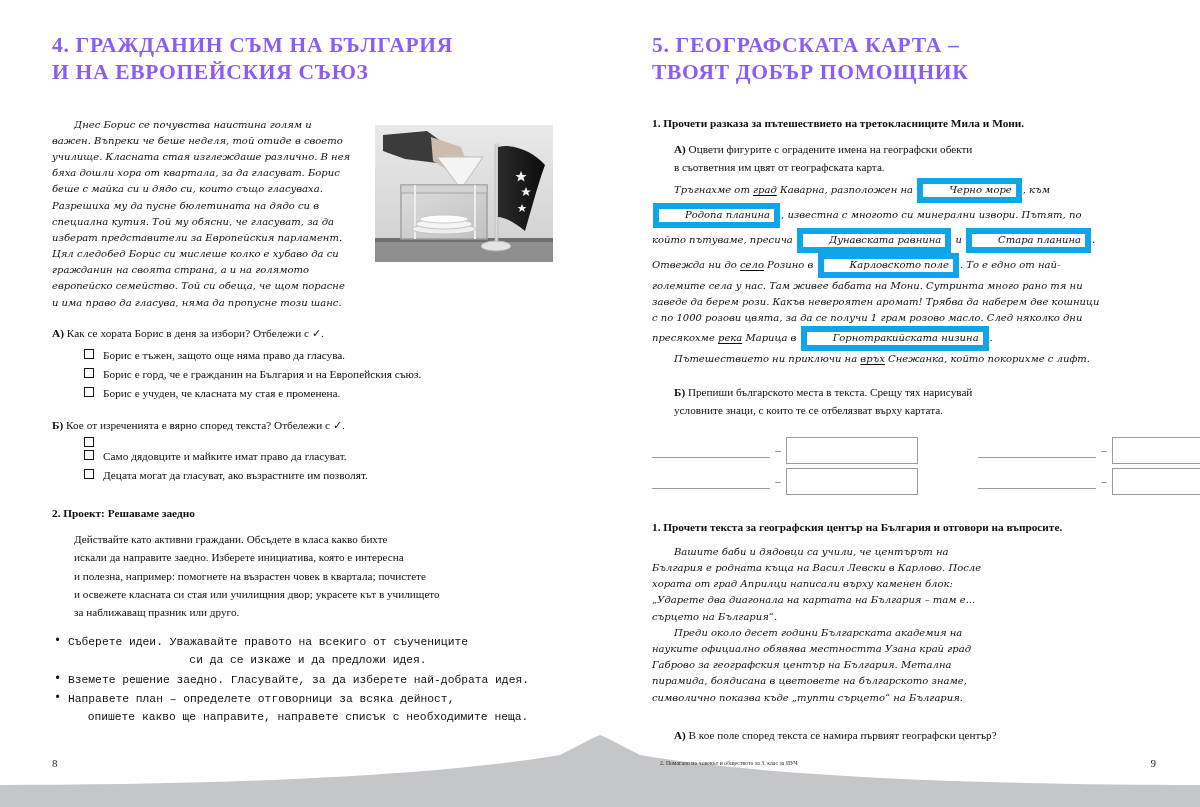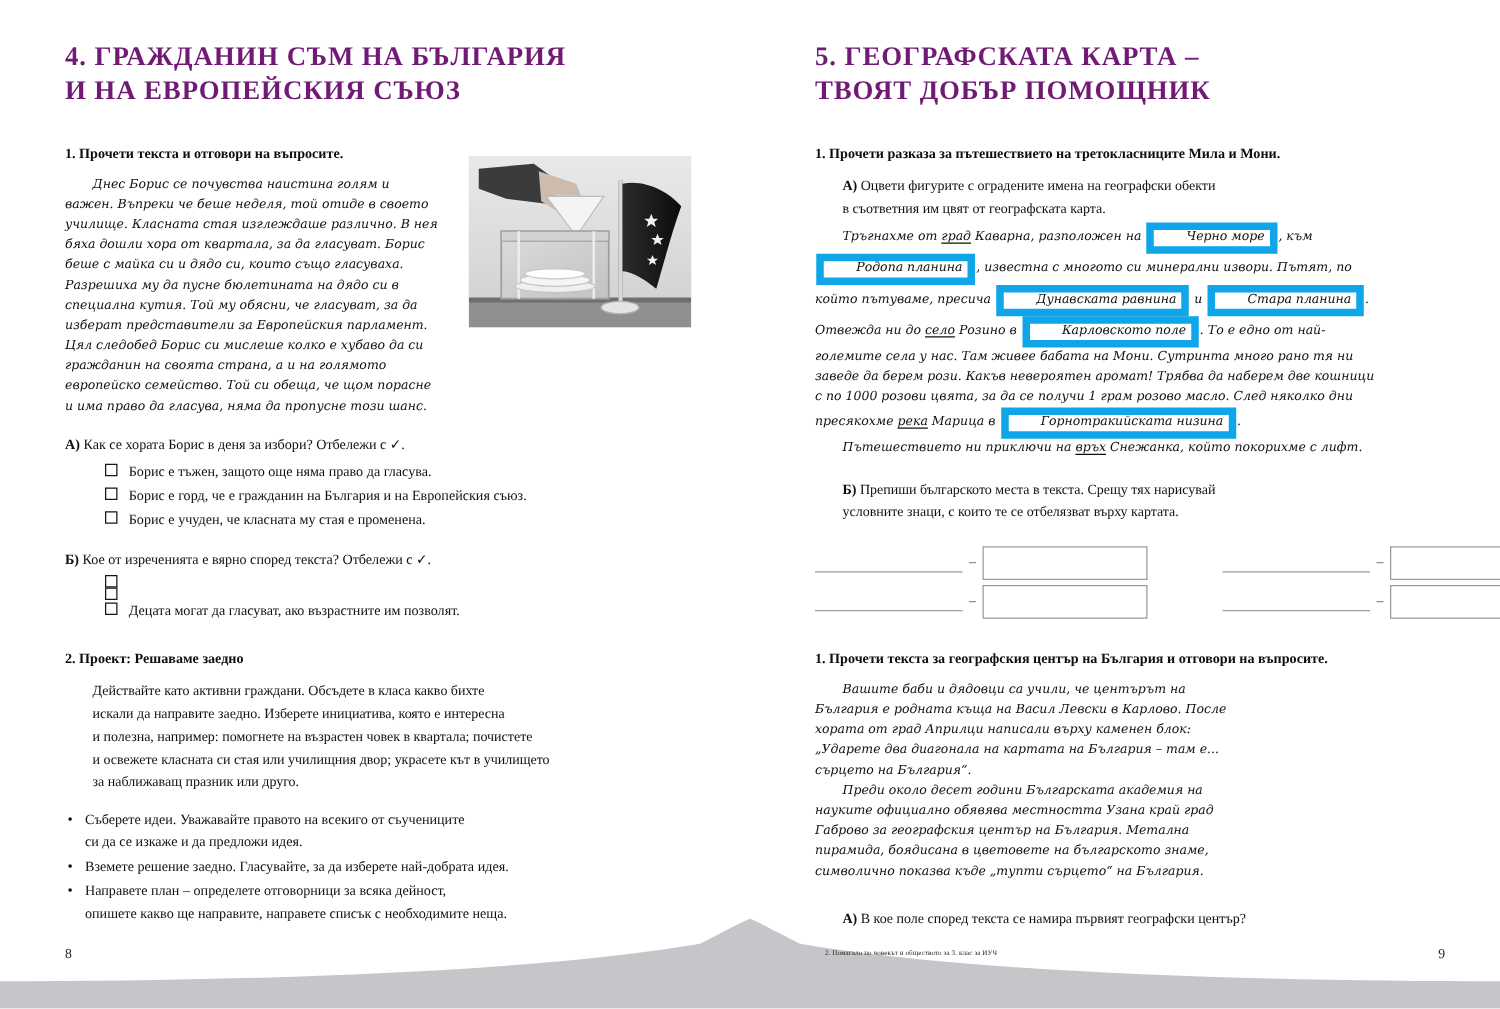--- a/index.html
+++ b/index.html
@@ -30,21 +30,21 @@
   .page-left  { padding: 32px 52px 0 52px; }
   .page-right { padding: 32px 40px 0 52px; }
 
   
   .chapter-title {
     font-family: "Liberation Serif", "DejaVu Serif", serif;
     font-weight: 700;
     font-size: 21.5px;
     letter-spacing: .7px;
     line-height: 1.27;
-    color: #701a75;
+    color: #8b5cf6;
     margin: 0 0 30px 0;
     text-transform: uppercase;
   }
   .chapter-title .ln { display: block; white-space: pre; }
 
   .task-title {
     font-family: "Liberation Serif", "DejaVu Serif", serif;
     font-weight: 700;
     font-size: 11.3px;
     margin: 0 0 11px 0;
@@ -97,28 +97,29 @@
   }
 
   
   .bullets { list-style: none; margin: 12px 0 0 0; padding: 0; }
   .bullets > li {
     font-size: 11.3px;
     line-height: 1.62;
     position: relative;
     padding-left: 16px;
     margin-bottom: 1px;
+    font-family: Liberation Mono, monospace;
   }
   .bullets > li::before {
     content: "\2022";
     position: absolute;
     left: 2px; top: -1px;
     font-size: 12px;
   }
-  .bullets .cont { display: block; }
+  .bullets .cont { display: block; text-align: center; }
 
   
   .photo {
     position: absolute;
     border: 0;
     background: #d8d8d8;
     overflow: hidden;
   }
   .photo svg { display: block; }
 
@@ -182,21 +183,20 @@
 
 <div class="spread">
 
   <div class="page page-left">
 
     <h1 class="chapter-title">
       <span class="ln">4. ГРАЖДАНИН СЪМ НА БЪЛГАРИЯ</span>
       <span class="ln">И НА ЕВРОПЕЙСКИЯ СЪЮЗ</span>
     </h1>
 
-    <h2 class="task-title">1. Прочети текста и отговори на въпросите.</h2>
 
     <div class="photo" style="left:375px; top:125px; width:178px; height:137px;">
       <svg width="178" height="137" viewBox="0 0 178 137">
         <defs>
           <linearGradient id="wall" x1="0" y1="0" x2="0" y2="1">
             <stop offset="0" stop-color="#e9e9e9"></stop>
               <stop offset="1" stop-color="#cfcfcf"></stop>
           </linearGradient>
           <linearGradient id="glass" x1="0" y1="0" x2="1" y2="1">
             <stop offset="0" stop-color="#dddddd" stop-opacity=".95"></stop>
@@ -270,20 +270,21 @@
         <span class="lbl">Б)</span>
         <span>Кое от изреченията е вярно според текста? Отбележи с</span>
         <span class="check">✓</span>.
       </div>
       <ul class="optlist">
         <li>
           <span class="box-check"></span>
         </li>
         <li>
           <span class="box-check"></span>
+          <span>Само дядовците и майките имат право да гласуват.</span>
         </li>
         <li>
           <span class="box-check"></span>
           <span>Децата могат да гласуват, ако възрастните им позволят.</span>
         </li>
       </ul>
     </div>
 
     <h2 class="task-title task-title-2">2. Проект: Решаваме заедно</h2>
 

